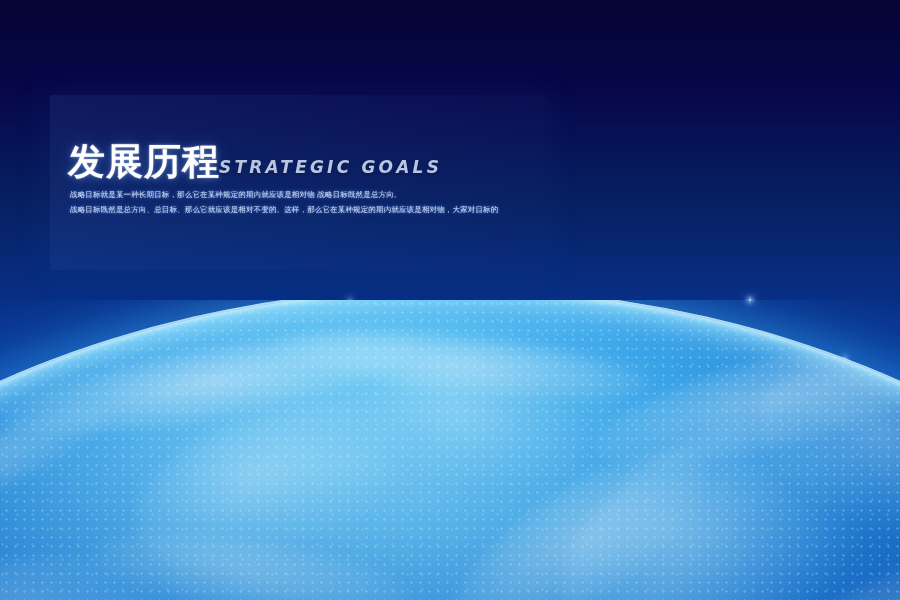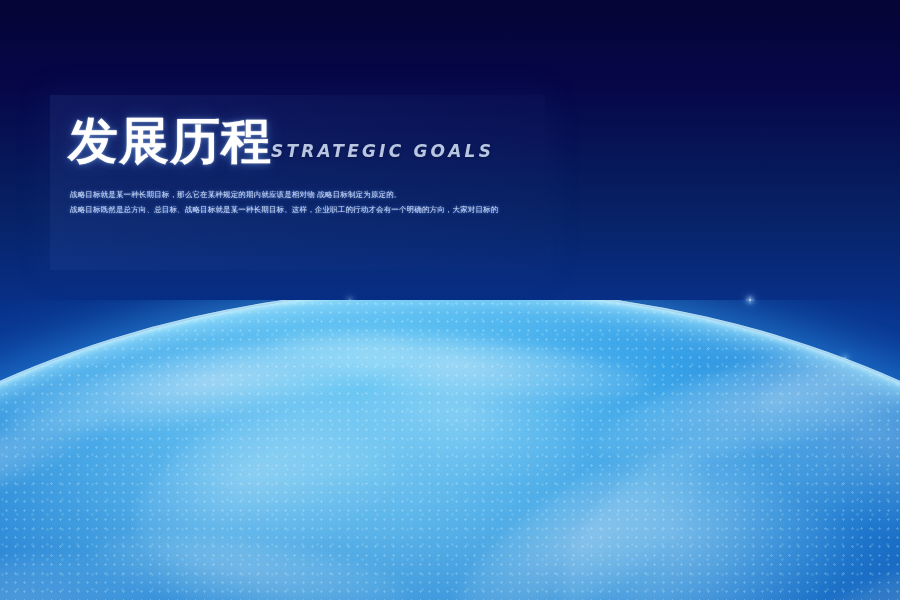--- a/index.html
+++ b/index.html
@@ -102,23 +102,24 @@
   
   #panel{
     position:absolute;left:50px;top:95px;width:495px;height:175px;
     background:linear-gradient(135deg, rgba(90,125,215,.13) 0%, rgba(70,105,195,.085) 48%, rgba(40,65,150,.035) 100%);
     box-shadow:0 0 30px 8px rgba(60,95,190,.07);
   }
 
   #title-row{position:absolute;left:18px;top:21px;white-space:nowrap;}
   #title-cn{
     display:inline-block;font-family:"DejaVu Sans","Liberation Sans",sans-serif;
-    font-size:50px;font-weight:bold;color:#ffffff;letter-spacing:1px;
+    font-size:37px;font-weight:bold;color:#ffffff;letter-spacing:1px;
     line-height:1;vertical-align:baseline;
     text-shadow:0 0 2px rgba(255,255,255,.55),0 1px 7px rgba(120,180,255,.40),0 0 18px rgba(90,150,240,.30);
+    margin-top:27px;
   }
   #title-en{
     display:inline-block;font-size:17px;font-style:italic;font-weight:bold;
     color:#b9c6e2;letter-spacing:3.2px;margin-left:-6px;
     vertical-align:baseline;position:relative;top:-1px;
     text-shadow:0 1px 3px rgba(10,20,70,.85);
   }
 
   #body-copy{position:absolute;left:20px;top:92px;width:460px;}
   #body-copy p{
@@ -220,19 +221,19 @@
   </div>
 
   <div id="panel">
 
     <div id="title-row">
       <span id="title-cn">发展历程</span>
       <span id="title-en">STRATEGIC GOALS</span>
     </div>
 
     <div id="body-copy">
-      <p>战略目标就是某一种长期目标，那么它在某种规定的期内就应该是相对物 战略目标制定为原定的。</p>
-      <p>战略目标既然是总方向、总目标、战略目标就是某一种长期目标。这样，企业职工的行动才会有一个明确的方向，大家对目标的</p>
+      <p>战略目标就是某一种长期目标，那么它在某种规定的期内就应该是相对物 战略目标既然是总方向。</p>
+      <p>战略目标既然是总方向、总目标、那么它就应该是相对不变的。这样，那么它在某种规定的期内就应该是相对物，大家对目标的</p>
     </div>
 
   </div>
 
 </div>
 
 </body></html>

